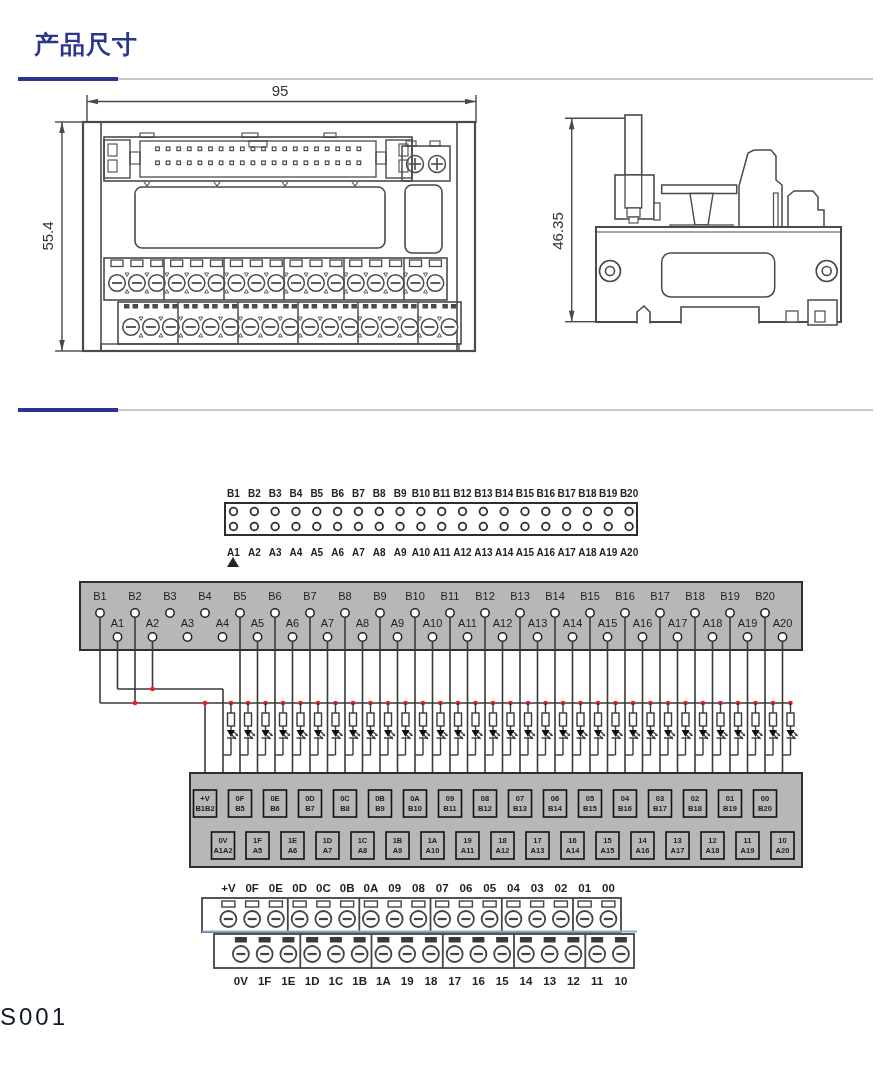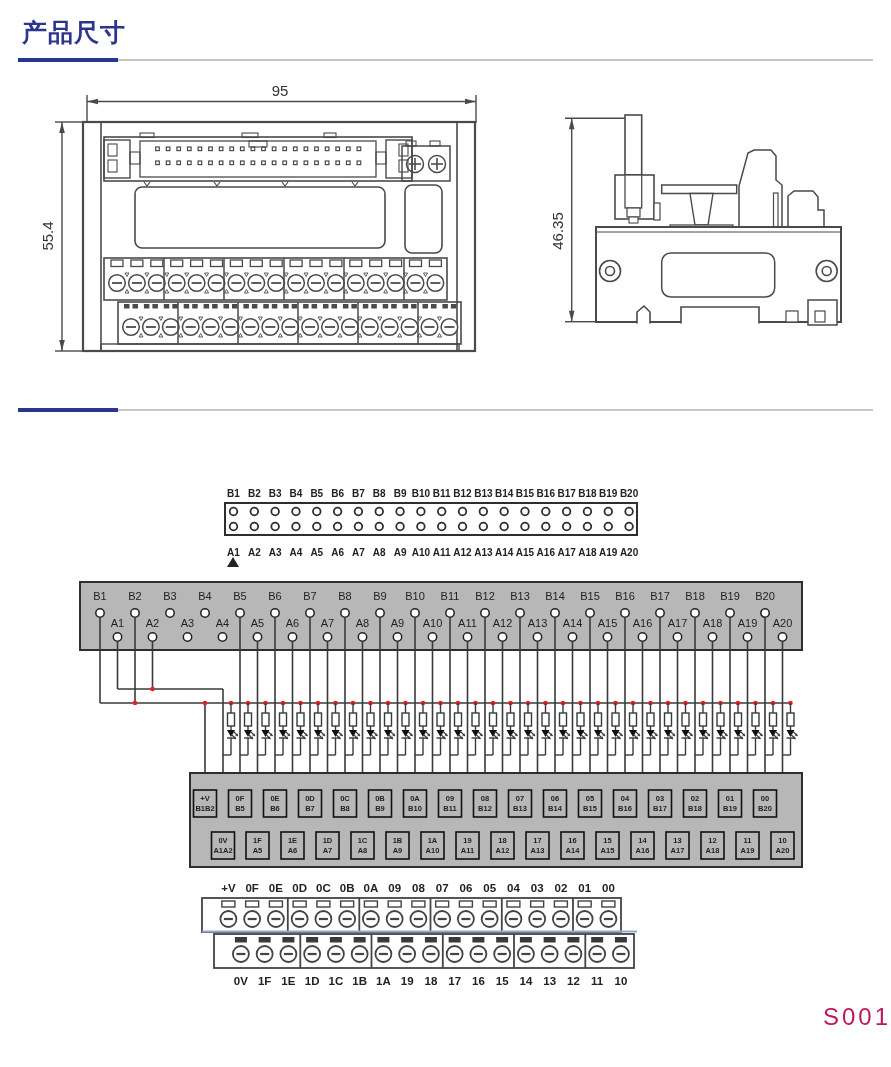--- a/index.html
+++ b/index.html
@@ -1,26 +1,26 @@
 <!DOCTYPE html>
 <html><head>
 <meta charset="utf-8">
 <style>
   html,body{margin:0;padding:0;background:#fff;}
   .page{position:relative;width:891px;height:1067px;background:#fff;overflow:hidden;
         font-family:"Liberation Sans",sans-serif;}
   .sec{position:absolute;left:18px;width:855px;}
-  .sec h2{margin:4px;font-size:25px;font-weight:bold;color:#2c358e;letter-spacing:1px;}
+  .sec h2{margin:16px;font-size:25px;font-weight:bold;color:#2c358e;letter-spacing:1px;}
   .rule{position:relative;height:4px;margin-top:9px;}
   .rule .grayline{position:absolute;left:0;right:0;top:1px;height:2px;background:#c6c6c6;}
   .rule .accent{position:absolute;left:0;top:0;width:100px;height:4px;background:#2c358e;}
   svg{position:absolute;}
   text{font-family:"Liberation Sans",sans-serif;}
-  .model{position:absolute;left:0;top:1003px;width:891px;text-align:right;
-         font-size:24px;letter-spacing:3px;color:#be185d;}
+  .model{position:absolute;left:0;top:1003px;width:891px;text-align:left;
+         font-size:24px;letter-spacing:3px;color:#0f172a;}
 </style>
 </head>
 <body>
 
 <div class="page">
 
   <div class="sec" style="top:12px">
     <h2>产品尺寸</h2>
     <div class="rule">
       <div class="grayline"></div>

